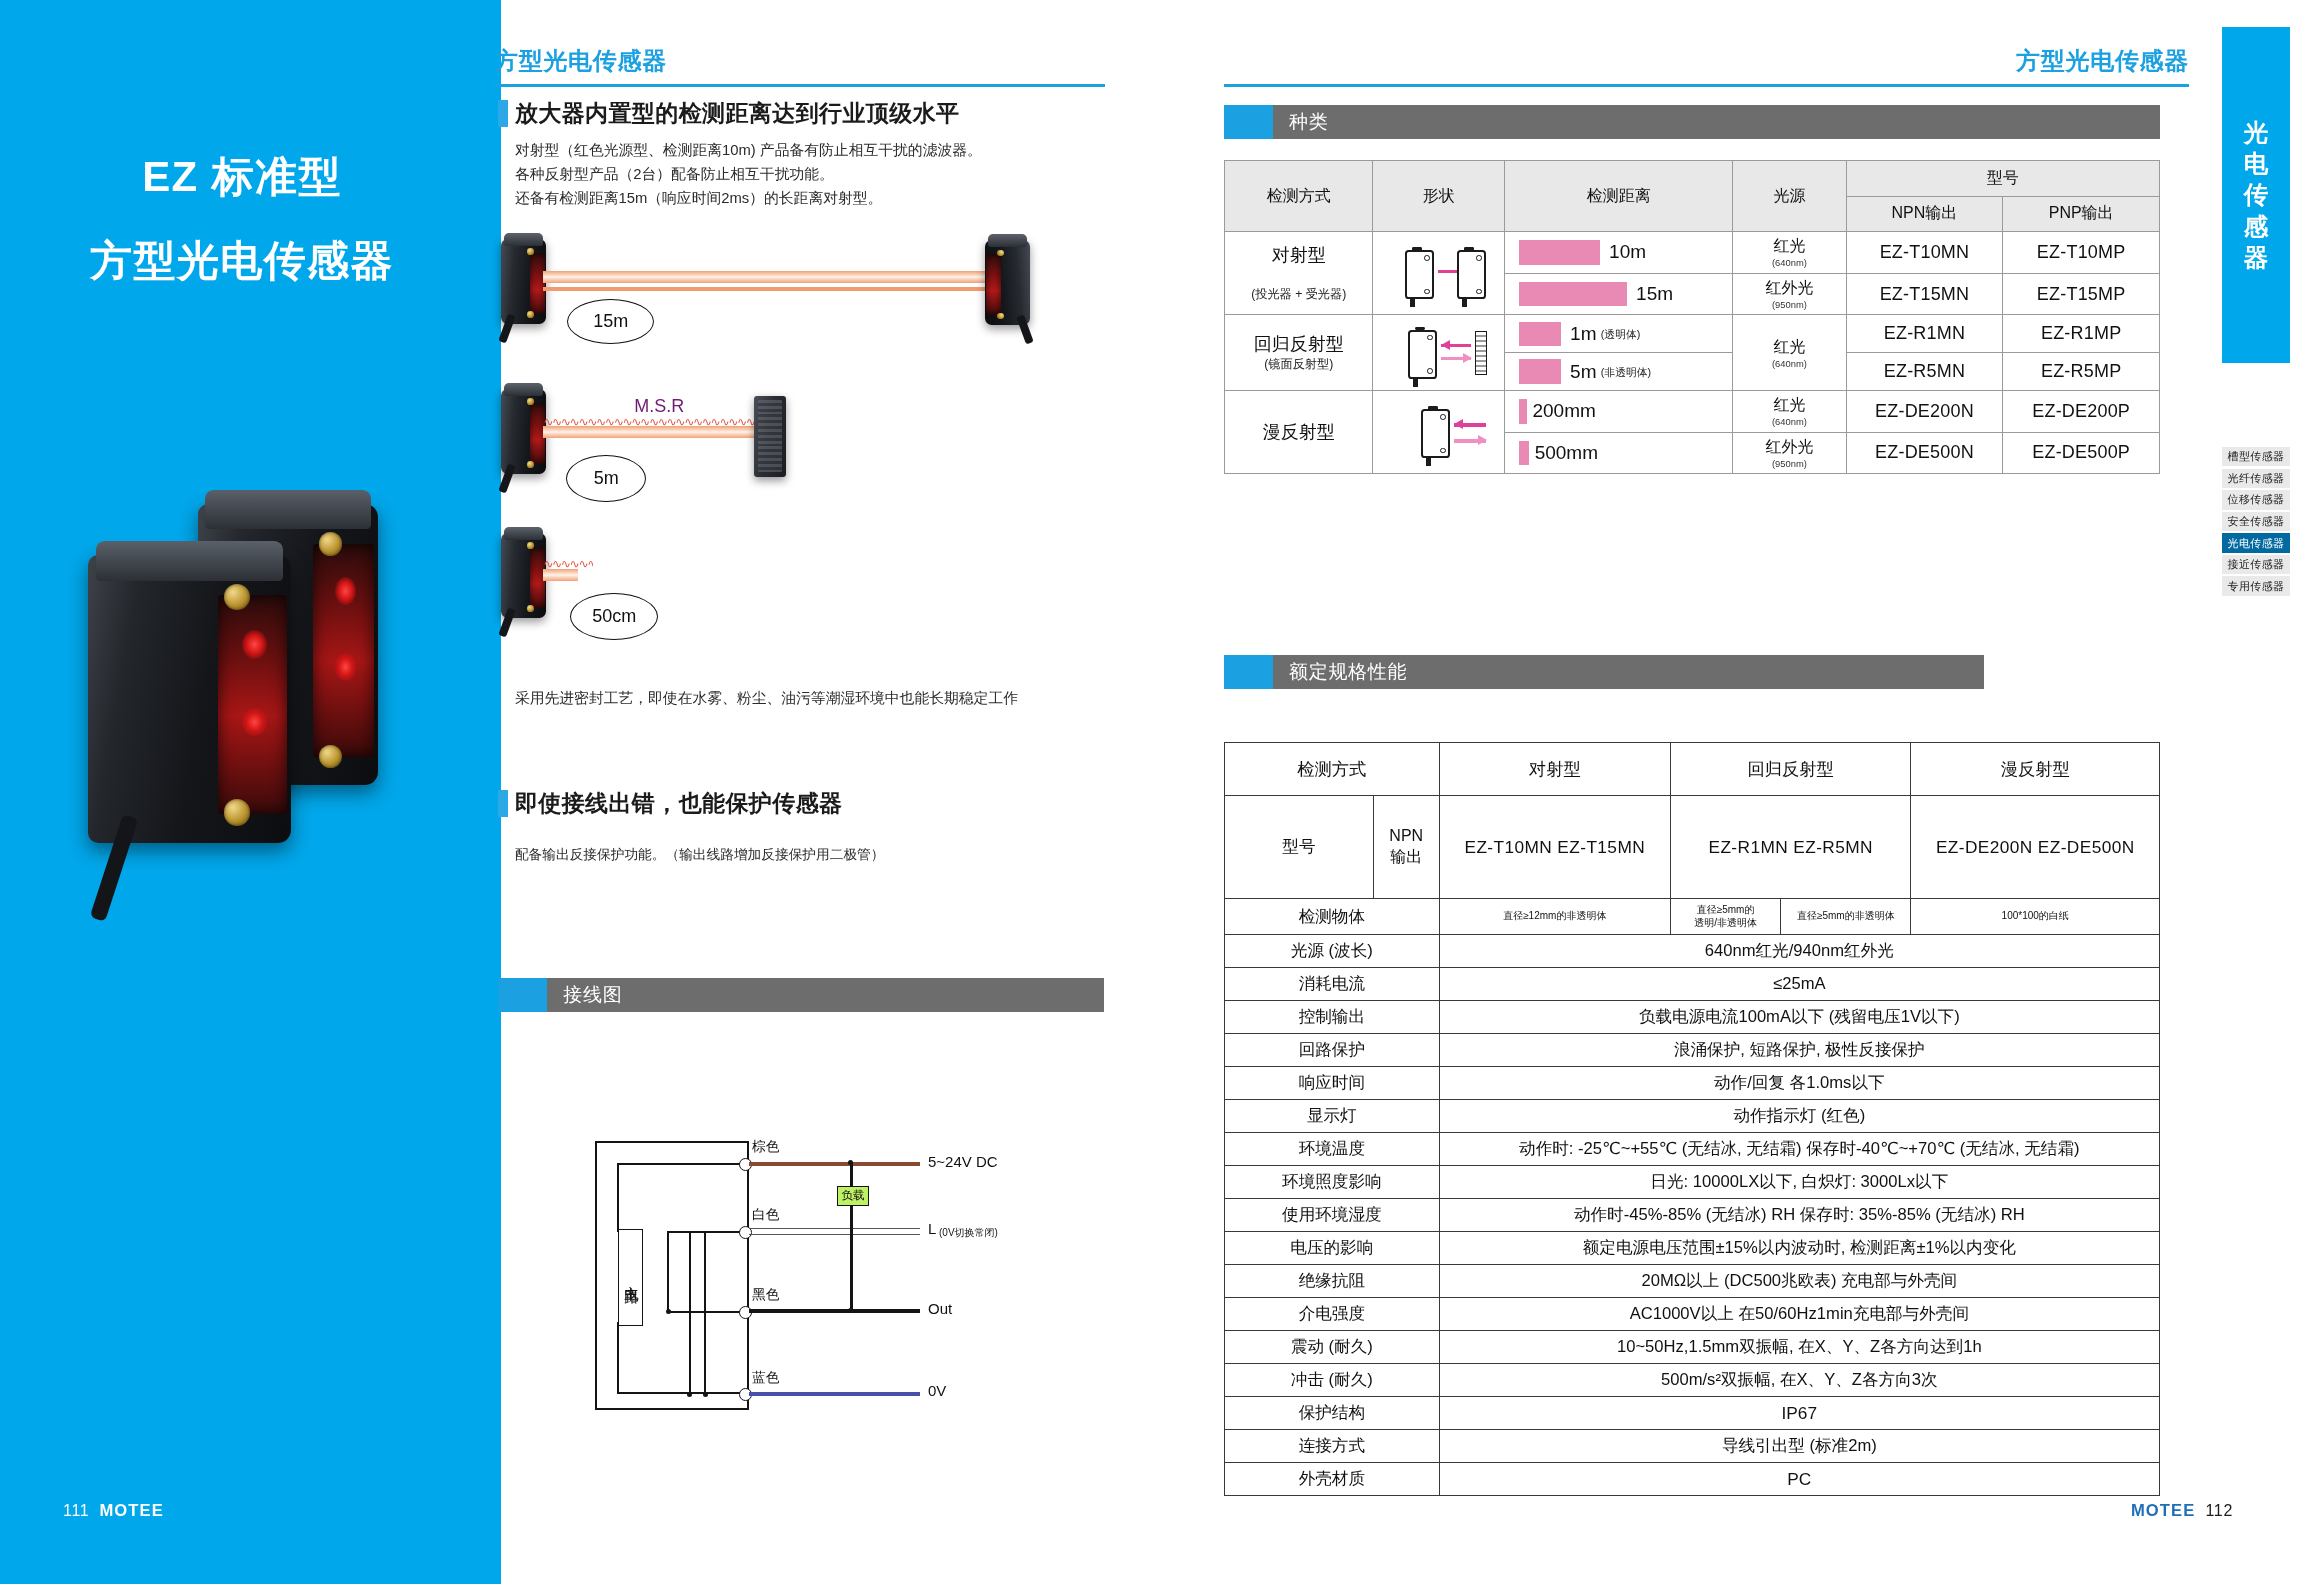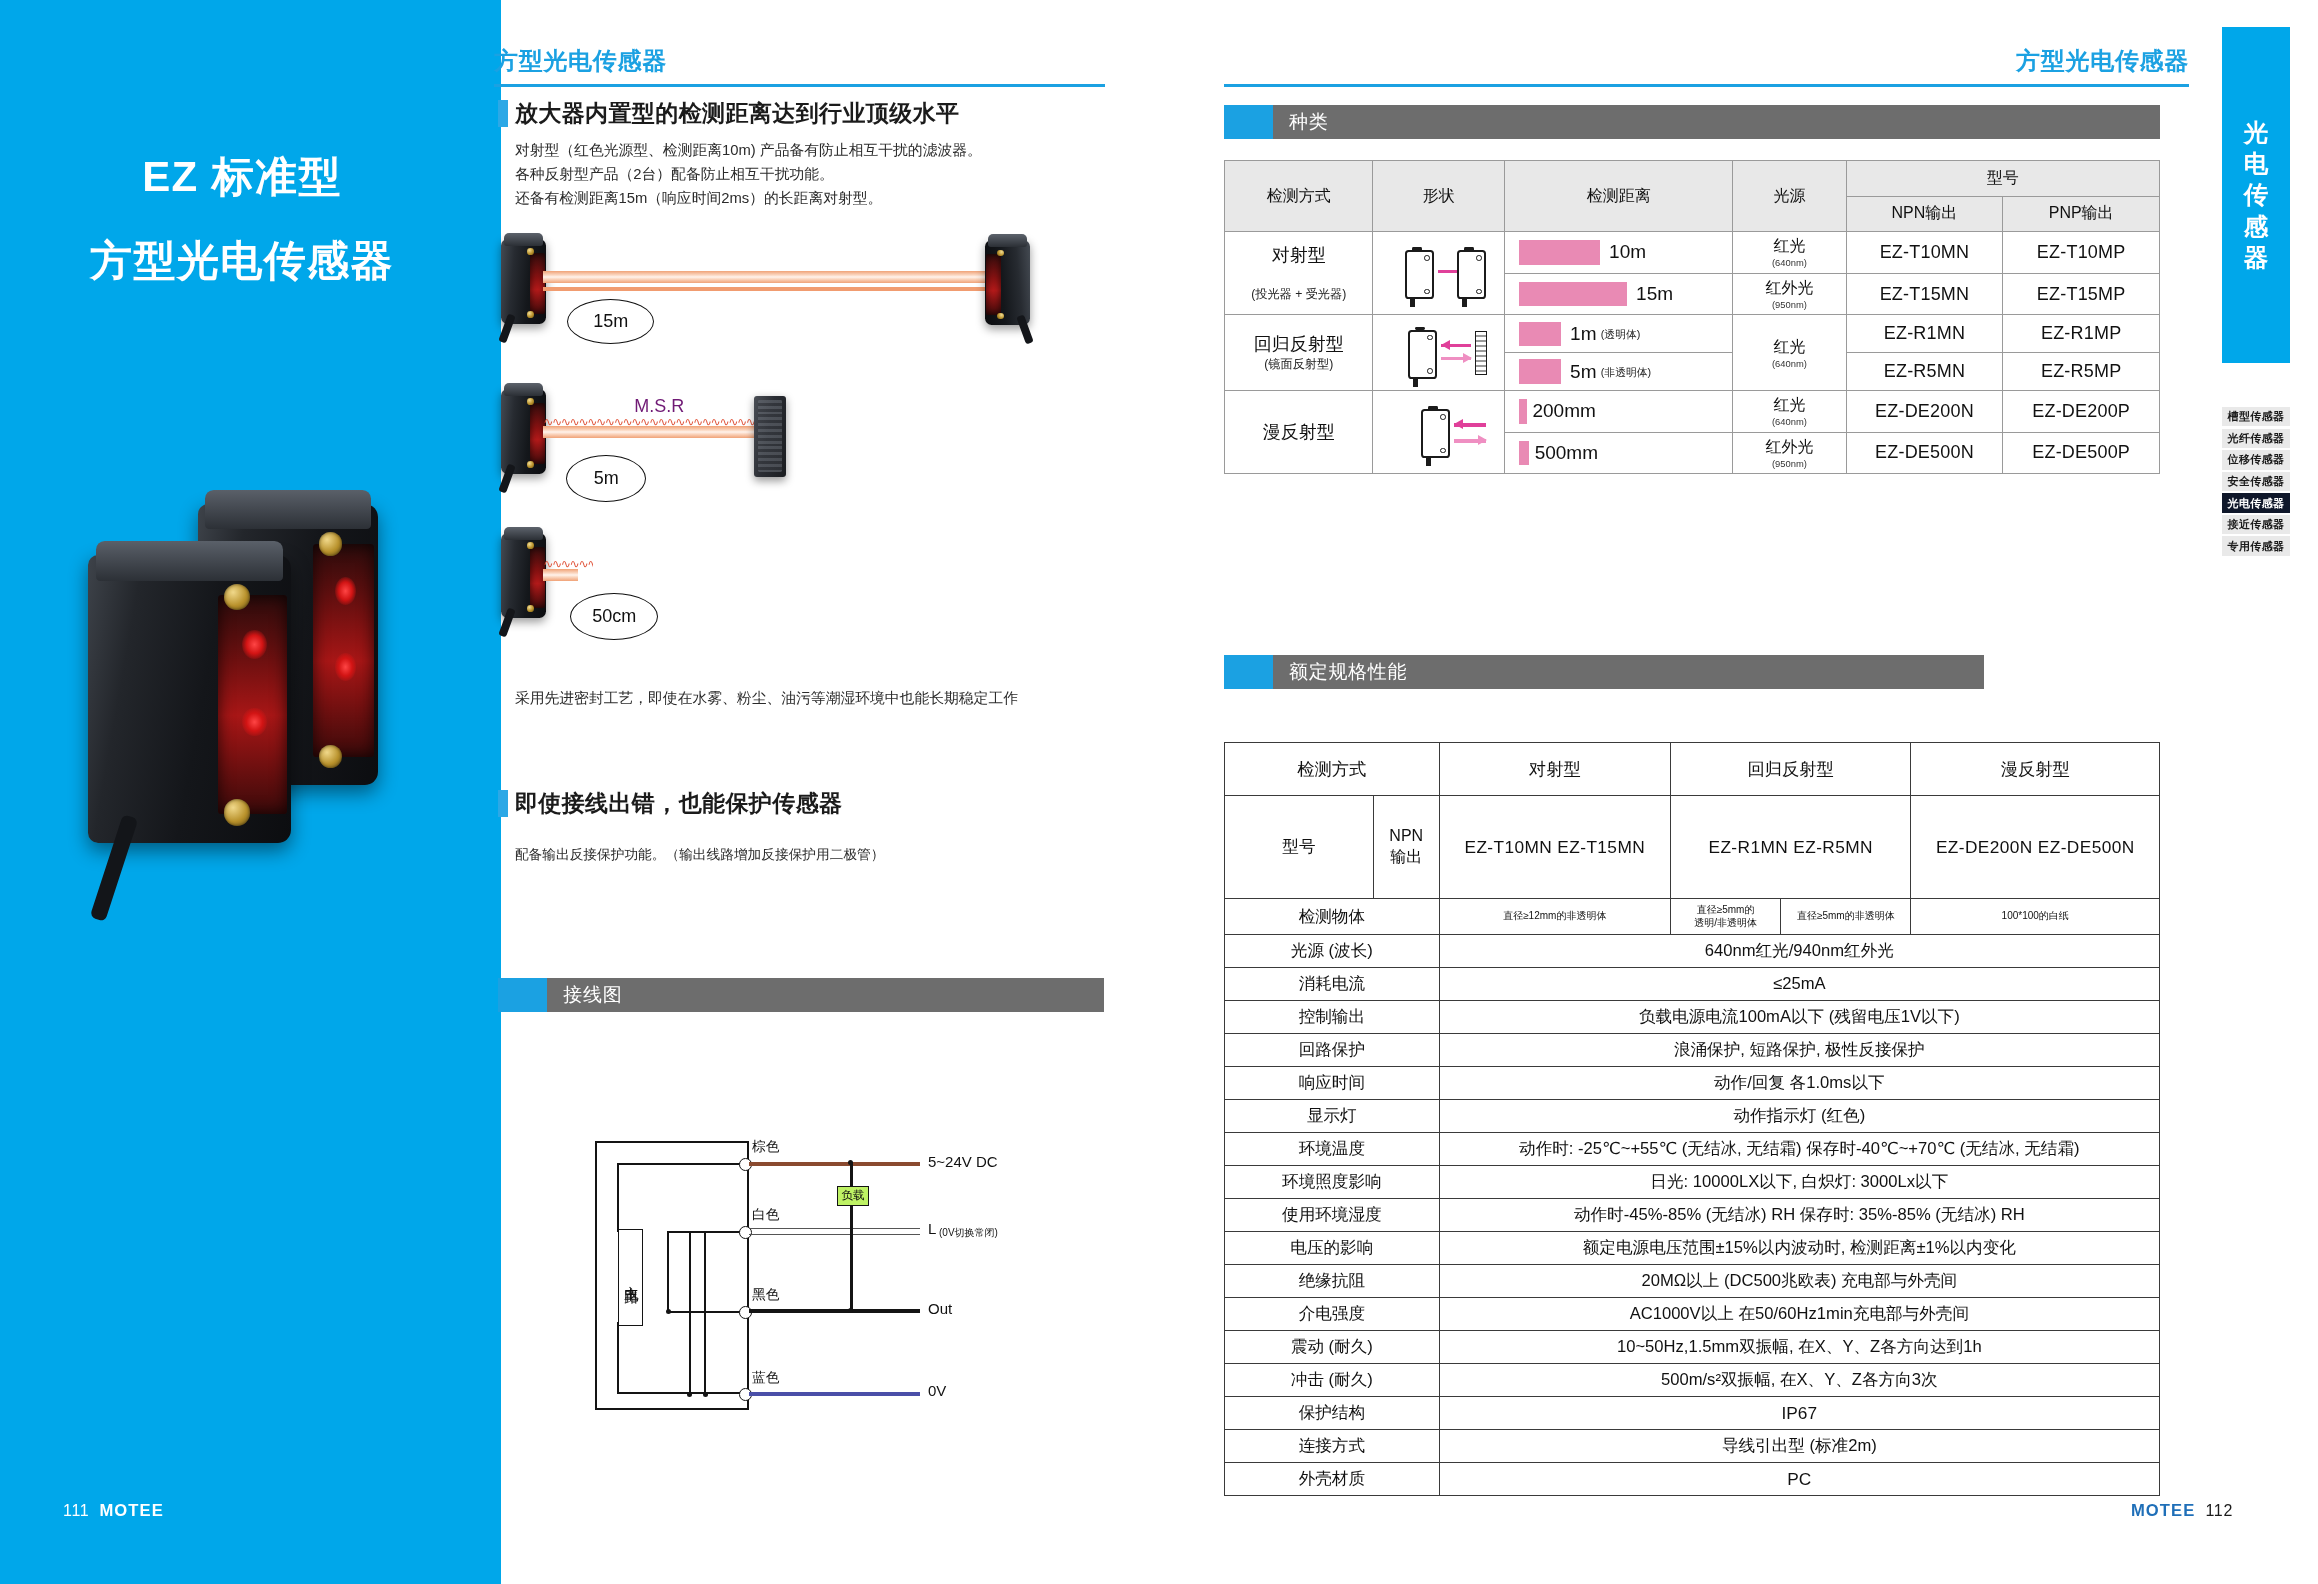--- a/index.html
+++ b/index.html
@@ -229,26 +229,26 @@
   .stab .val.big{font-size:17.3px;}
 
   
   .sidebar{position:absolute;left:2222px;top:27px;width:68px;}
   .sb-blue{
     width:68px;height:336px;background:#00a7ea;color:#fff;
     font-size:24.5px;font-weight:bold;line-height:1.28;
     display:flex;align-items:center;justify-content:center;text-align:center;
   }
   .sb-blue span{display:block;}
-  .sb-list{margin-top:44px;font-weight:bold;}
+  .sb-list{margin-top:84px;}
   .sb-item{
     width:68px;height:19.4px;background:#e9e9e9;color:#1b1b1b;font-size:11px;
     display:flex;align-items:center;justify-content:center;margin-bottom:2.2px;letter-spacing:0.4px;
   }
-  .sb-item.active{background:#0f172a;color:#fff;}
+  .sb-item.active{background:#0369a1;color:#fff;}
 
   .footer-right{
     position:absolute;right:86px;bottom:63px;font-size:16px;color:#1b1b1b;letter-spacing:0.7px;
   }
   .footer-right b{color:#1f6fb8;font-size:16.6px;letter-spacing:1.1px;margin-right:10px;}
 </style>
 </head>
 <body>
 
 <div class="page">

